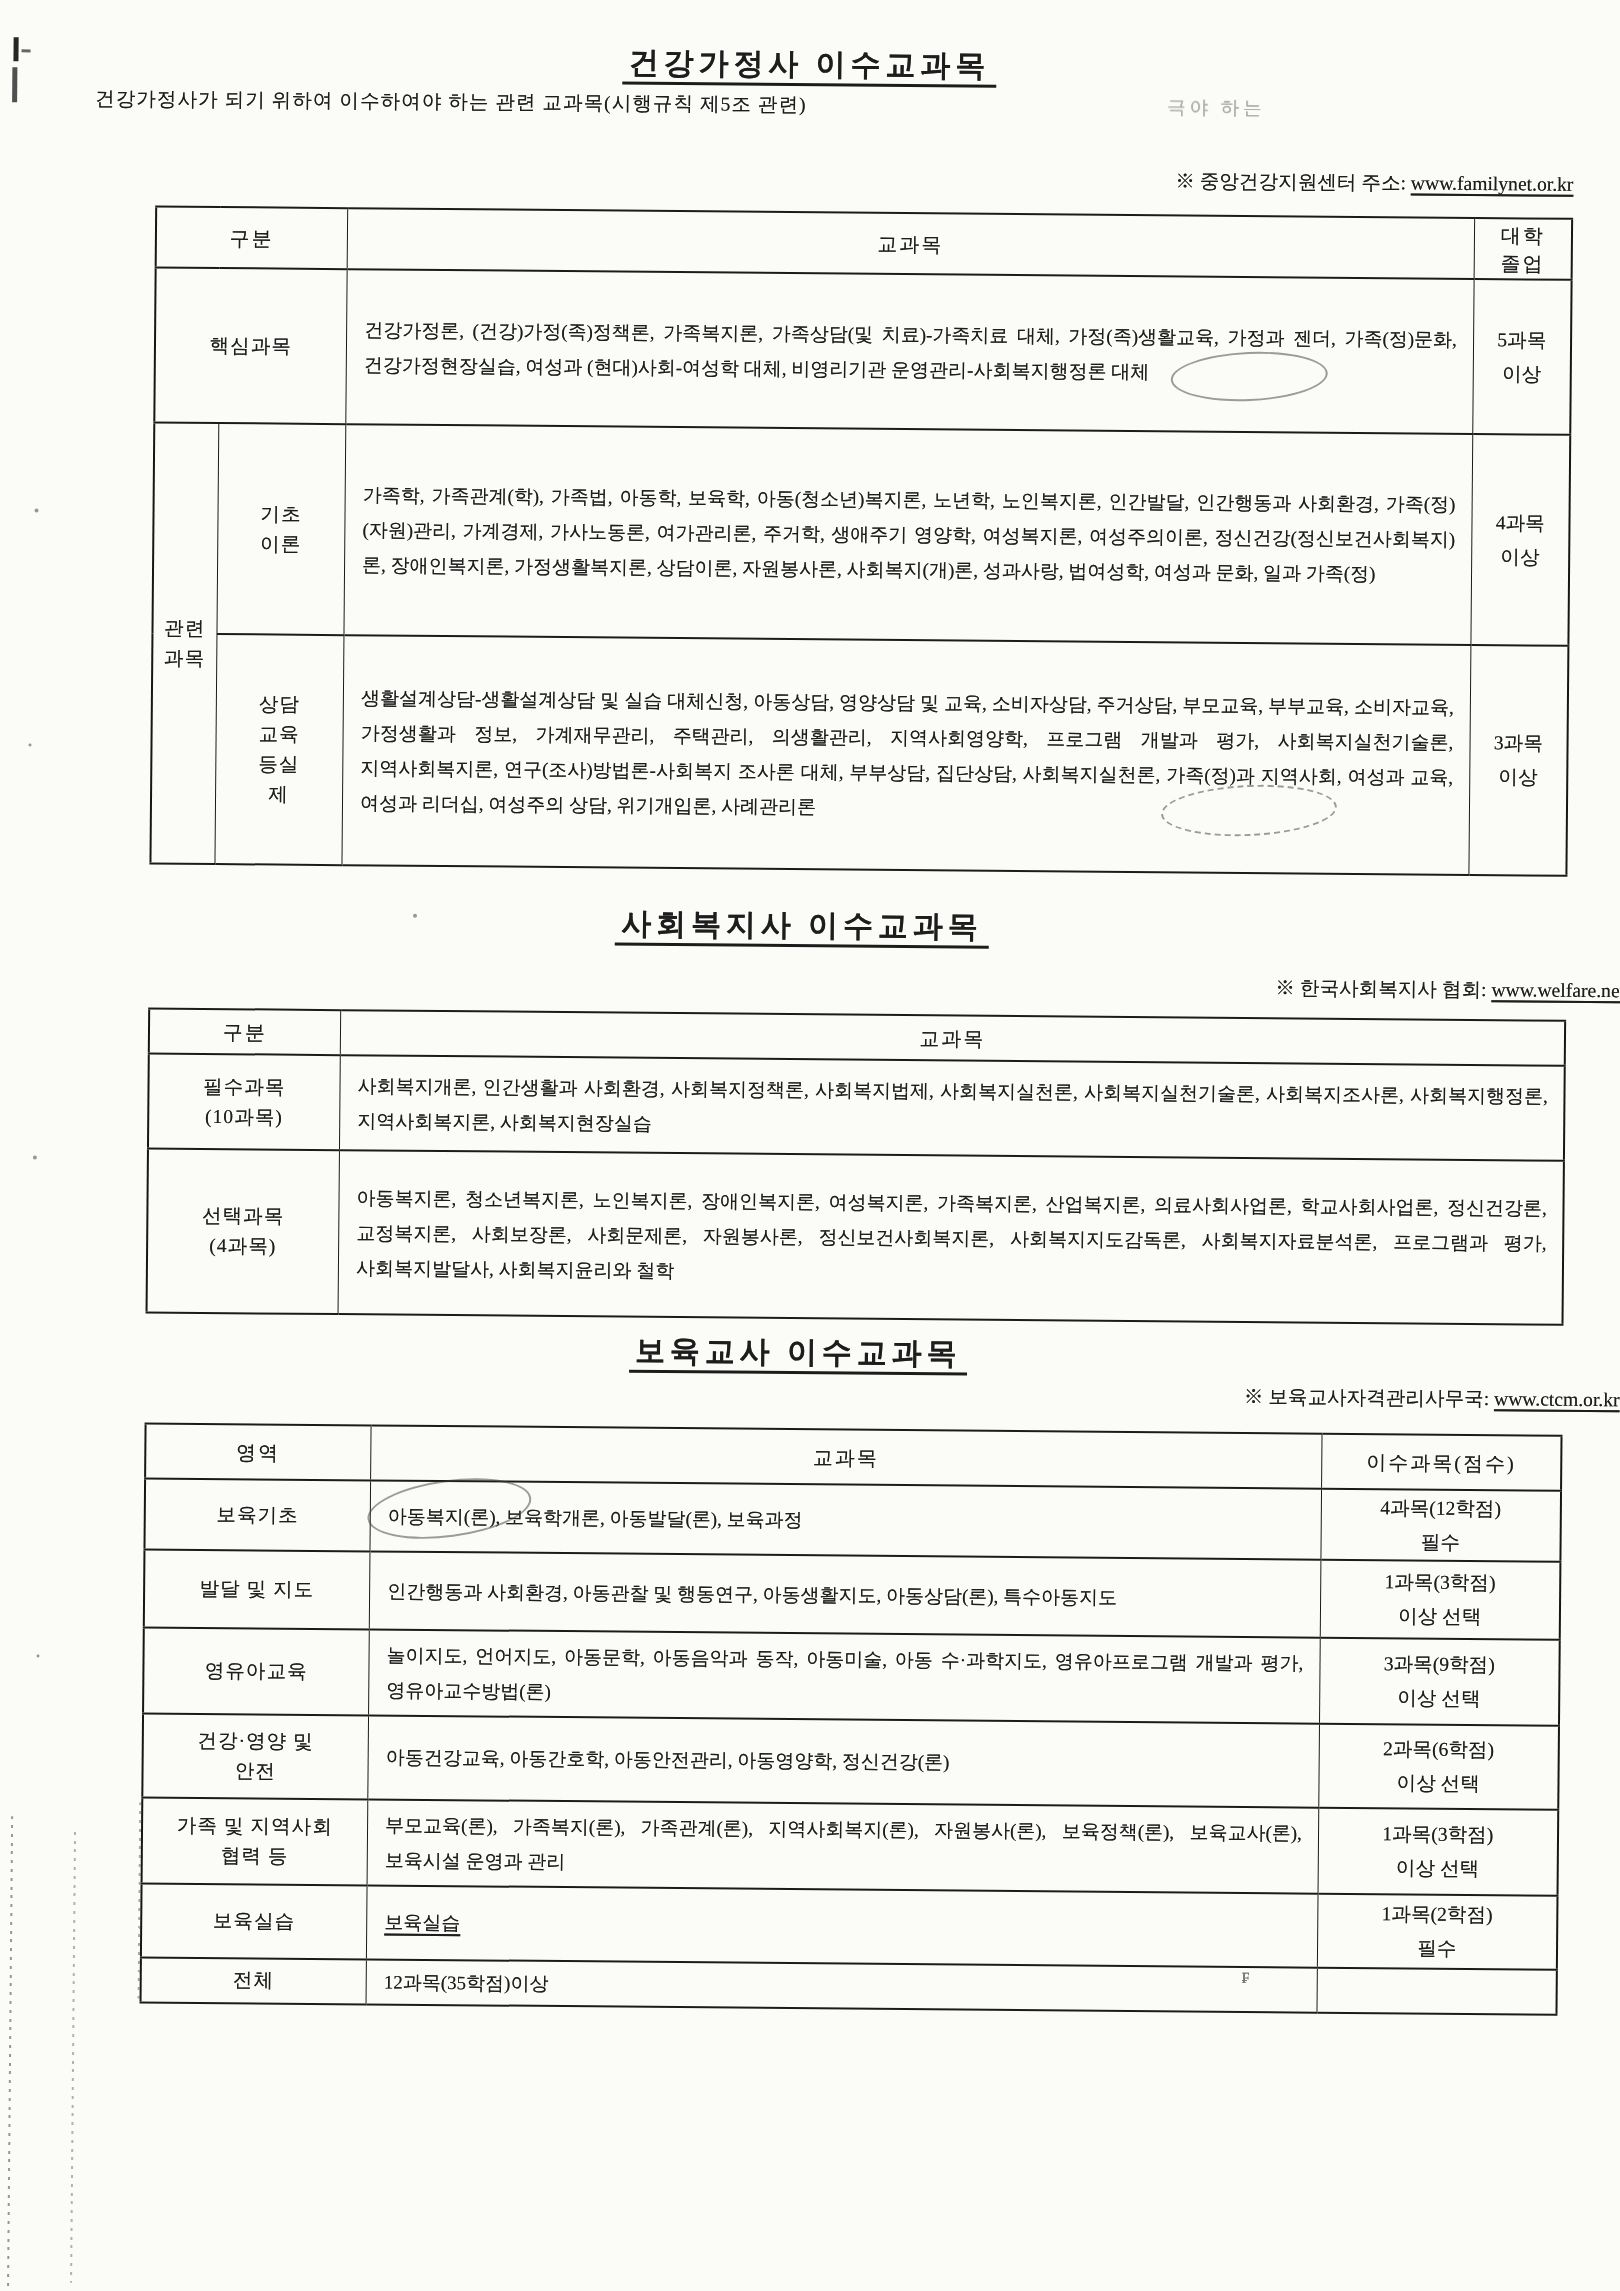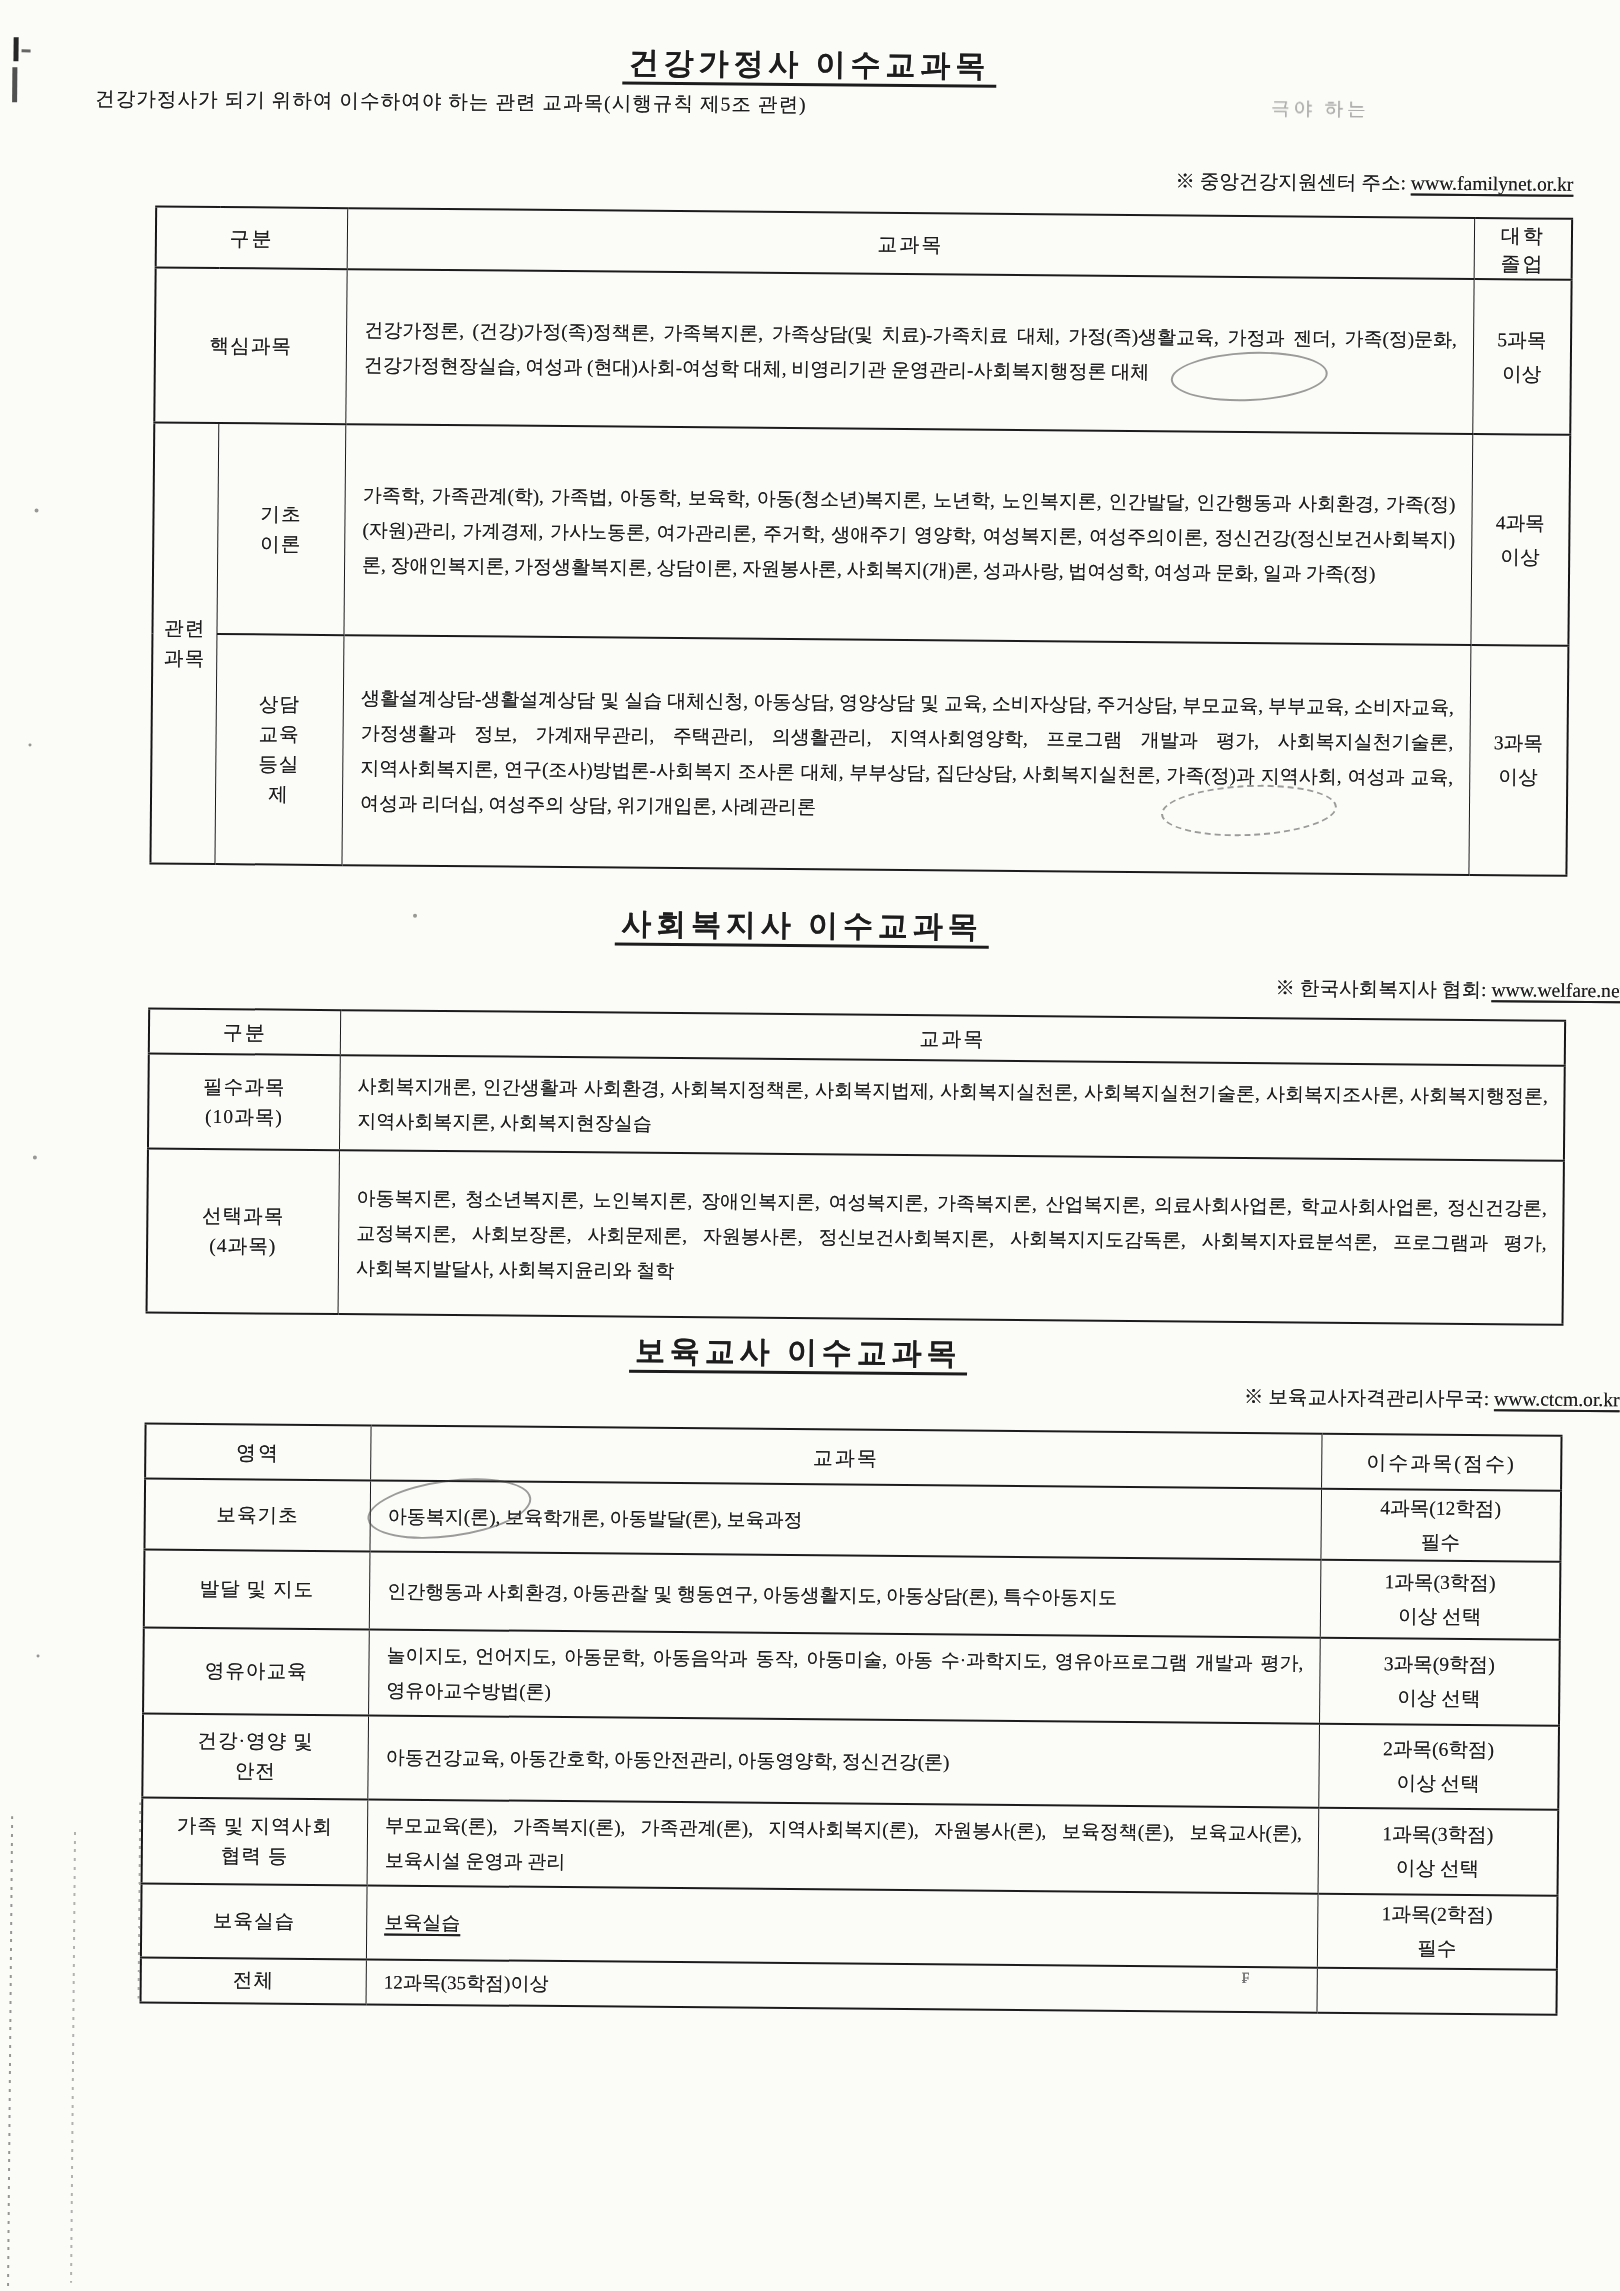--- a/index.html
+++ b/index.html
@@ -55,21 +55,21 @@
 </style>
 </head>
 <body>
 
 <div class="sheet">
 
   <div class="doc-title" style="top:39px;">
     <span>건강가정사 이수교과목</span>
   </div>
   <div class="subtitle" style="left:96px; top:86px;">건강가정사가 되기 위하여 이수하여야 하는 관련 교과목(시행규칙 제5조 관련)</div>
-  <div class="ghost" style="left:1272px; top:86px;text-align:right;">극야 하는</div>
+  <div class="ghost" style="left:1168px; top:86px;text-align:right;">극야 하는</div>
   <div class="note" style="top:159px; right:45px;">
     <span>※ 중앙건강지원센터 주소:</span>
     <span class="url">www.familynet.or.kr</span>
   </div>
 
   <table style="left:157px; top:206px; width:1416px;">
     <colgroup>
         <col style="width:64px">
         <col style="width:127px">
         <col style="width:1127px">

